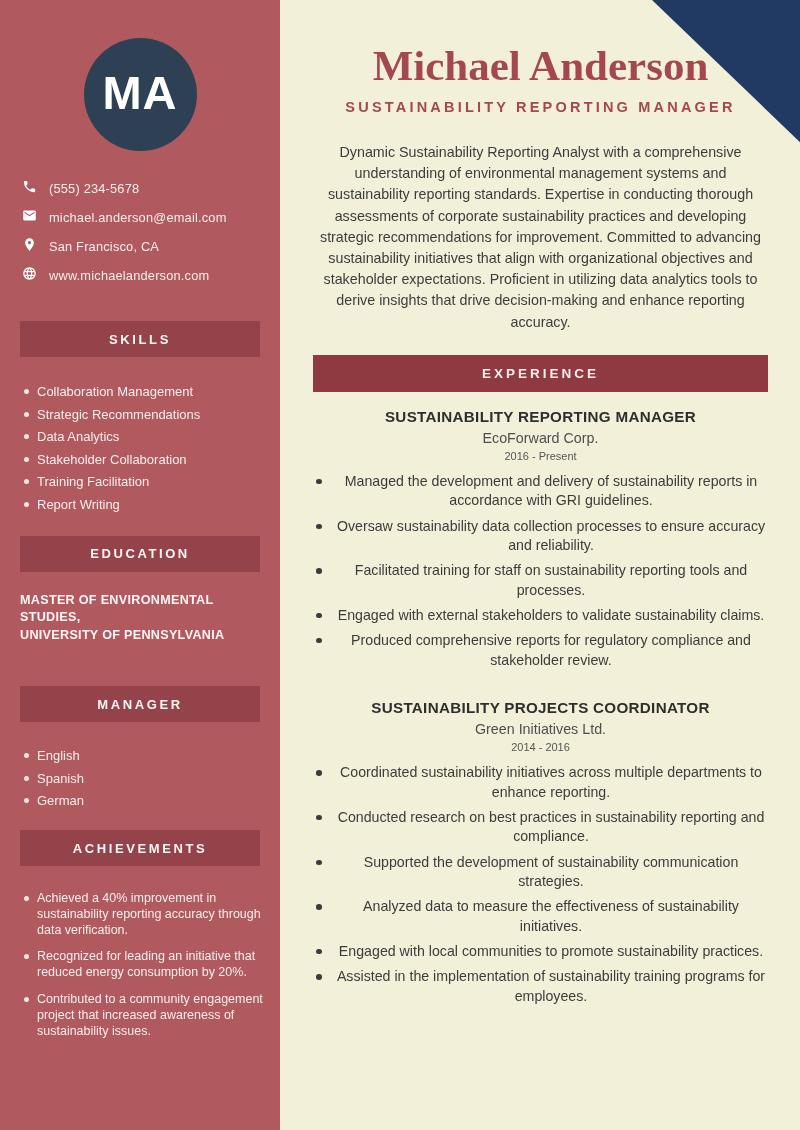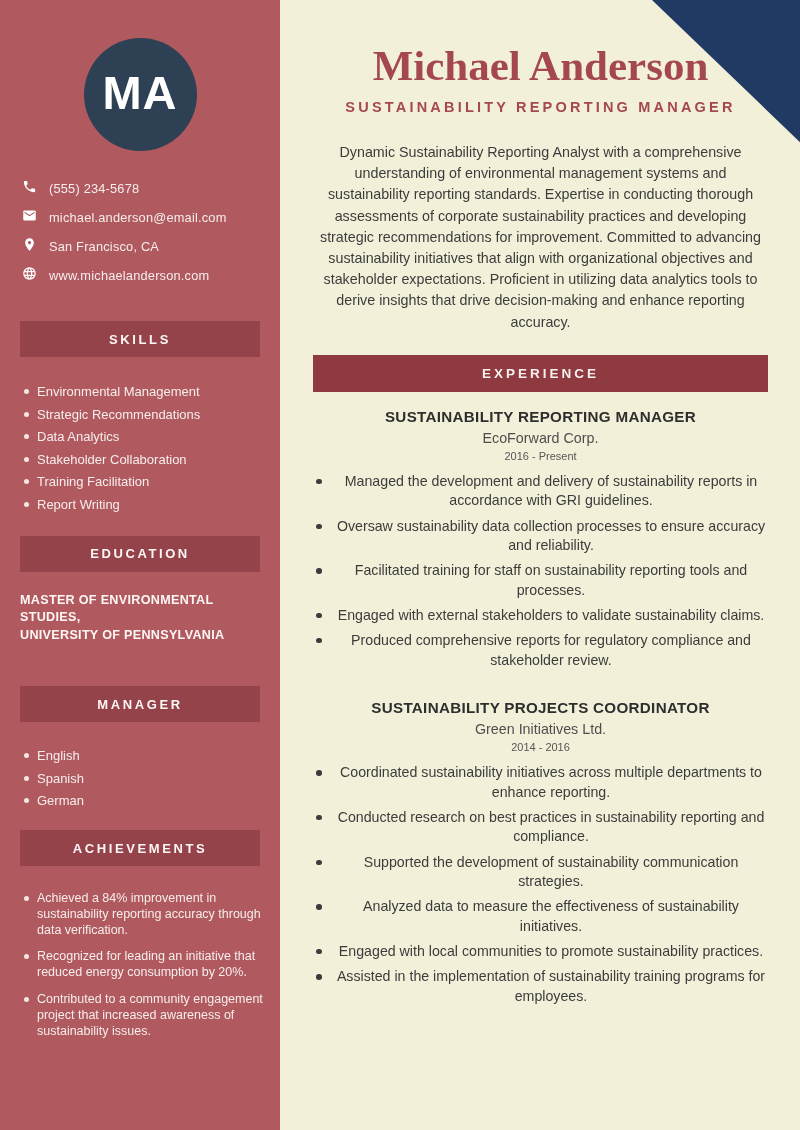--- a/index.html
+++ b/index.html
@@ -178,21 +178,21 @@
               <path d="M11.99 2C6.47 2 2 6.48 2 12s4.47 10 9.99 10C17.52 22 22 17.52 22 12S17.52 2 11.99 2zm6.93 6h-2.95a15.65 15.65 0 0 0-1.38-3.56A8.03 8.03 0 0 1 18.92 8zM12 4.04c.83 1.2 1.48 2.53 1.91 3.96h-3.82c.43-1.43 1.08-2.76 1.91-3.96zM4.26 14C4.1 13.36 4 12.69 4 12s.1-1.36.26-2h3.38c-.08.66-.14 1.32-.14 2s.06 1.34.14 2H4.26zm.82 2h2.95c.32 1.25.78 2.45 1.38 3.56A7.987 7.987 0 0 1 5.08 16zm2.95-8H5.08a7.987 7.987 0 0 1 4.33-3.56A15.65 15.65 0 0 0 8.03 8zM12 19.96c-.83-1.2-1.48-2.53-1.91-3.96h3.82c-.43 1.43-1.08 2.76-1.91 3.96zM14.34 14H9.66c-.09-.66-.16-1.32-.16-2s.07-1.35.16-2h4.68c.09.65.16 1.32.16 2s-.07 1.34-.16 2zm.25 5.56c.6-1.11 1.06-2.31 1.38-3.56h2.95a8.03 8.03 0 0 1-4.33 3.56zM16.36 14c.08-.66.14-1.32.14-2s-.06-1.34-.14-2h3.38c.16.64.26 1.31.26 2s-.1 1.36-.26 2h-3.38z"></path>
             </svg></span>
         <span class="contact-text">www.michaelanderson.com</span>
       </div>
     </div>
 
     <div class="side-banner banner-skills">
       <span>SKILLS</span>
     </div>
     <ul class="side-list">
-      <li>Environmental Management</li>
+      <li>Collaboration Management</li>
       <li>Strategic Recommendations</li>
       <li>Data Analytics</li>
       <li>Stakeholder Collaboration</li>
       <li>Training Facilitation</li>
       <li>Report Writing</li>
     </ul>
 
     <div class="side-banner banner-education">
       <span>EDUCATION</span>
     </div>
@@ -207,21 +207,21 @@
     <ul class="side-list" style="padding-top:27px;">
       <li>English</li>
       <li>Spanish</li>
       <li>German</li>
     </ul>
 
     <div class="side-banner banner-achievements">
       <span>ACHIEVEMENTS</span>
     </div>
     <ul class="side-list-wrap">
-      <li>Achieved a 84% improvement in sustainability reporting accuracy through data verification.</li>
+      <li>Achieved a 40% improvement in sustainability reporting accuracy through data verification.</li>
       <li>Recognized for leading an initiative that reduced energy consumption by 20%.</li>
       <li>Contributed to a community engagement project that increased awareness of sustainability issues.</li>
     </ul>
   </aside>
 
   <main class="main">
     <div class="corner-triangle"></div>
 
     <h1 class="name">Michael Anderson</h1>
     <div class="job-headline">SUSTAINABILITY REPORTING MANAGER</div>

